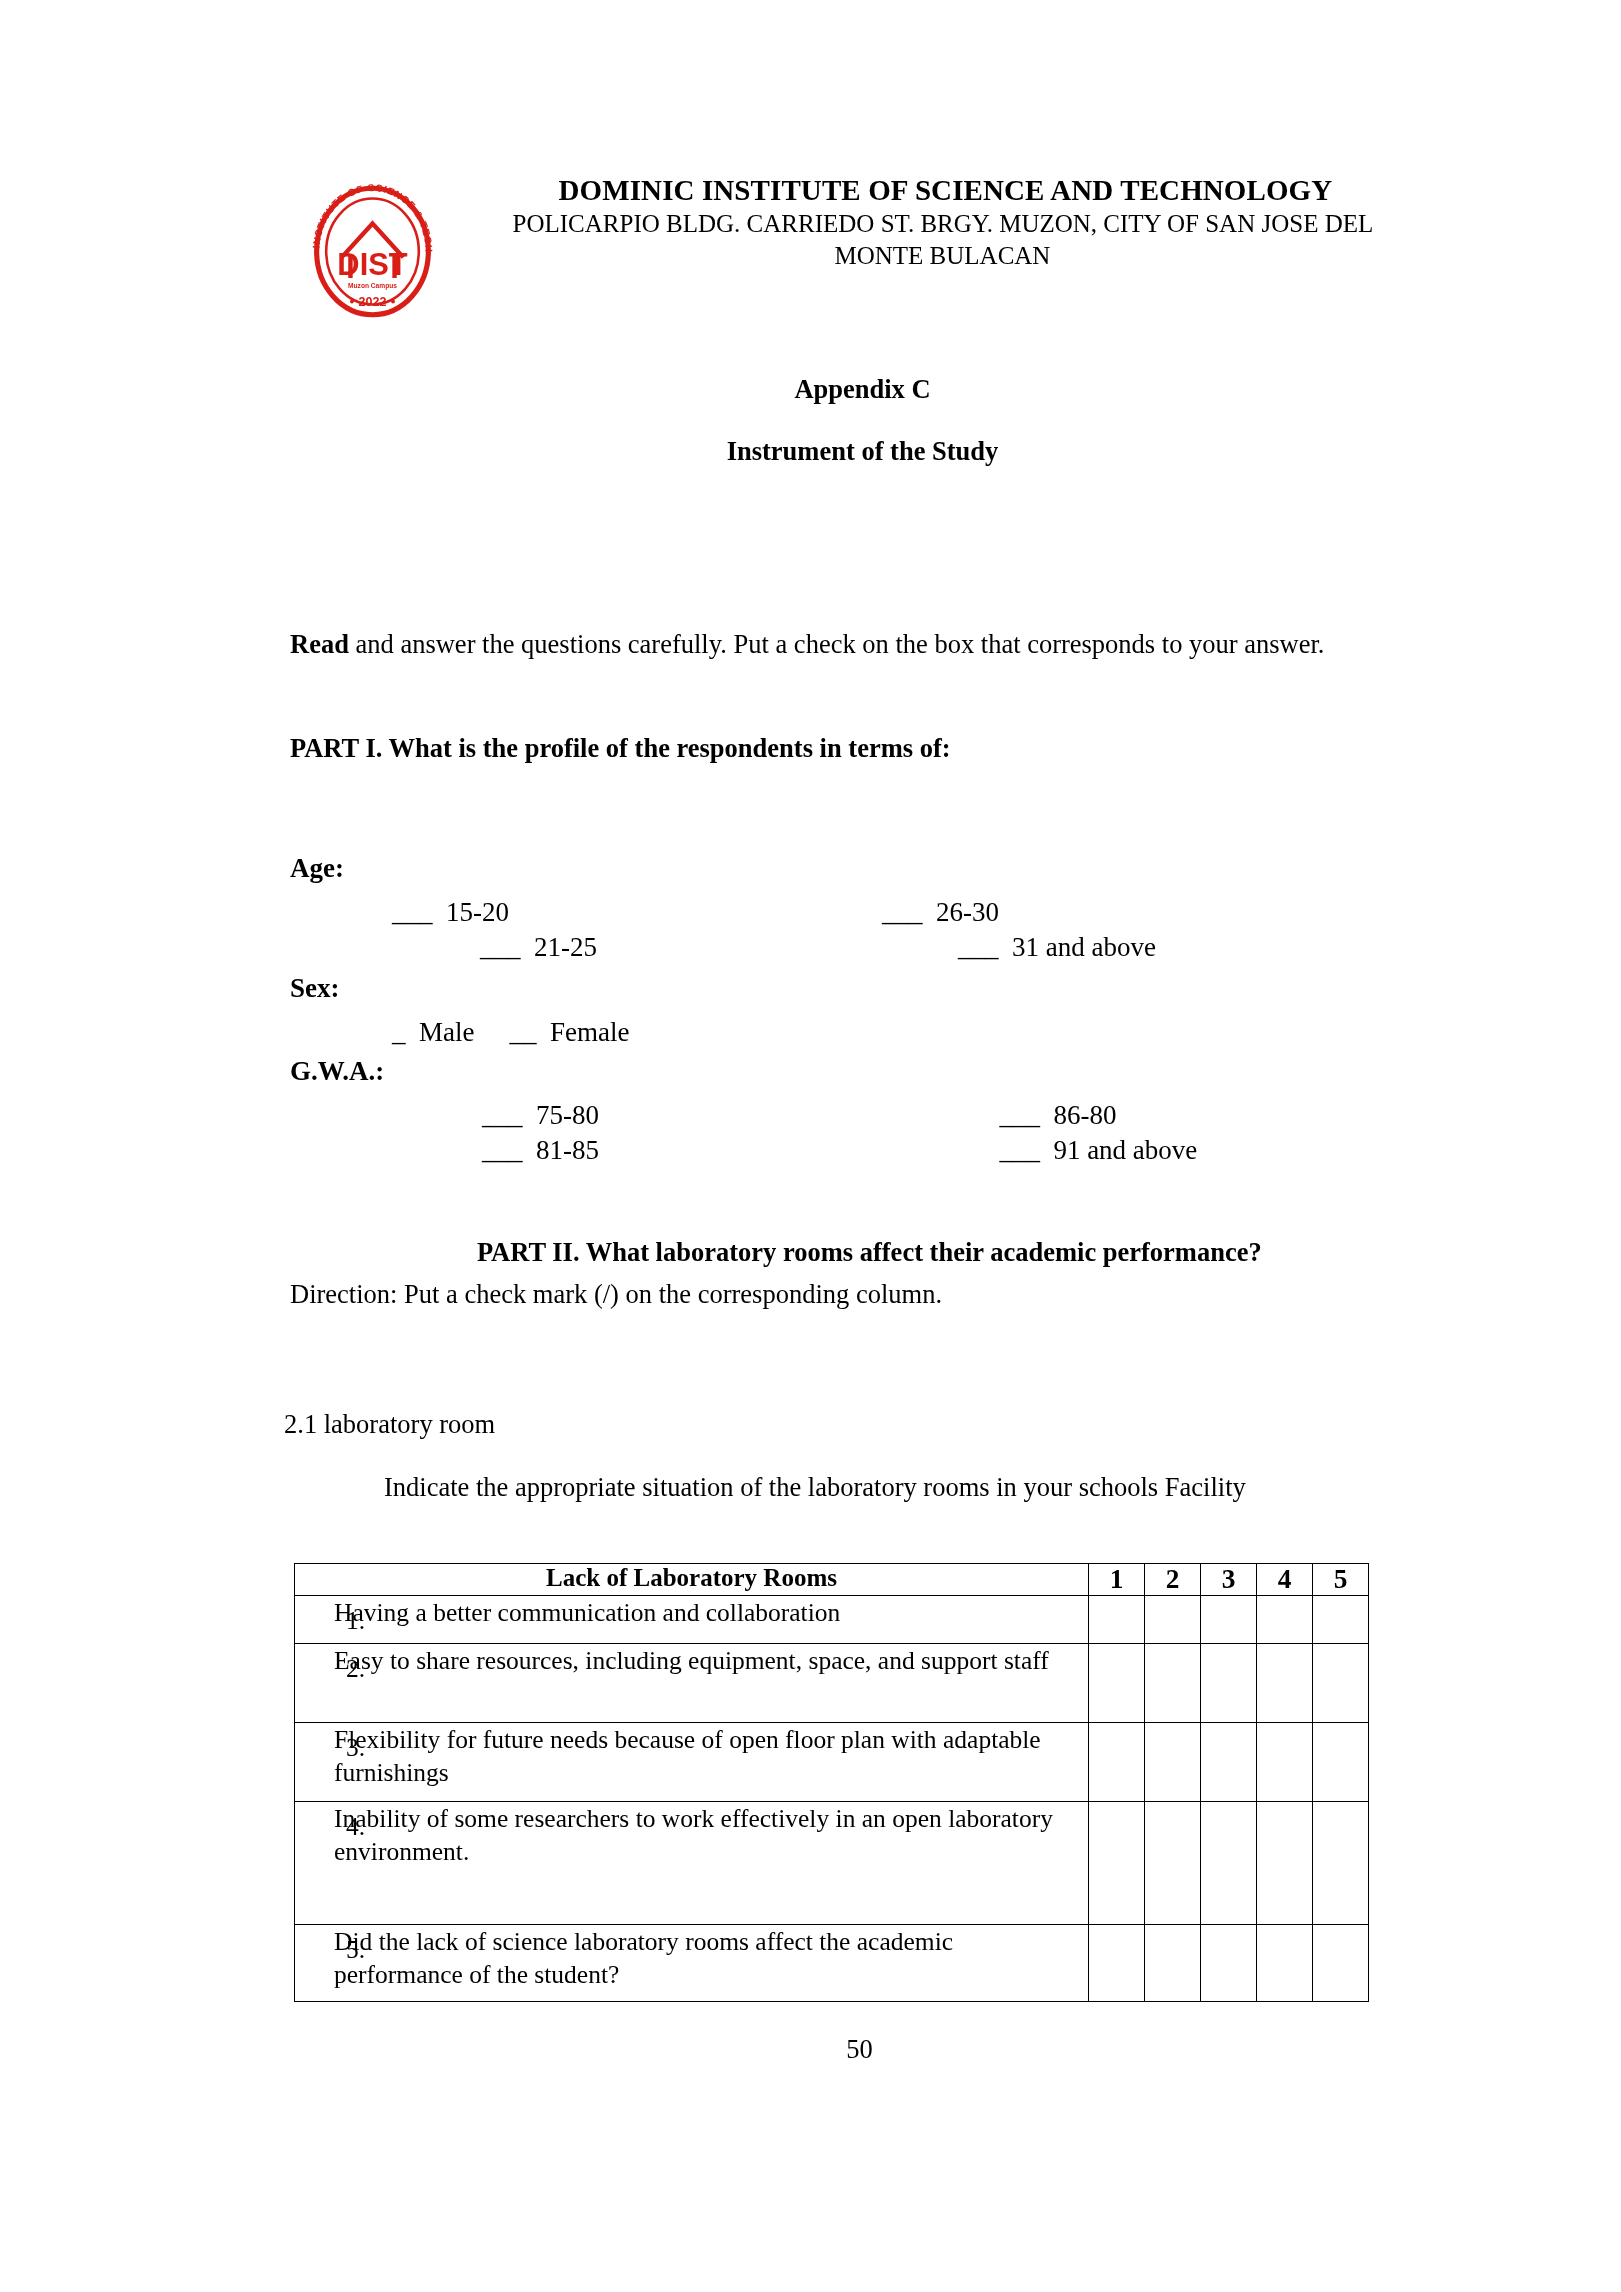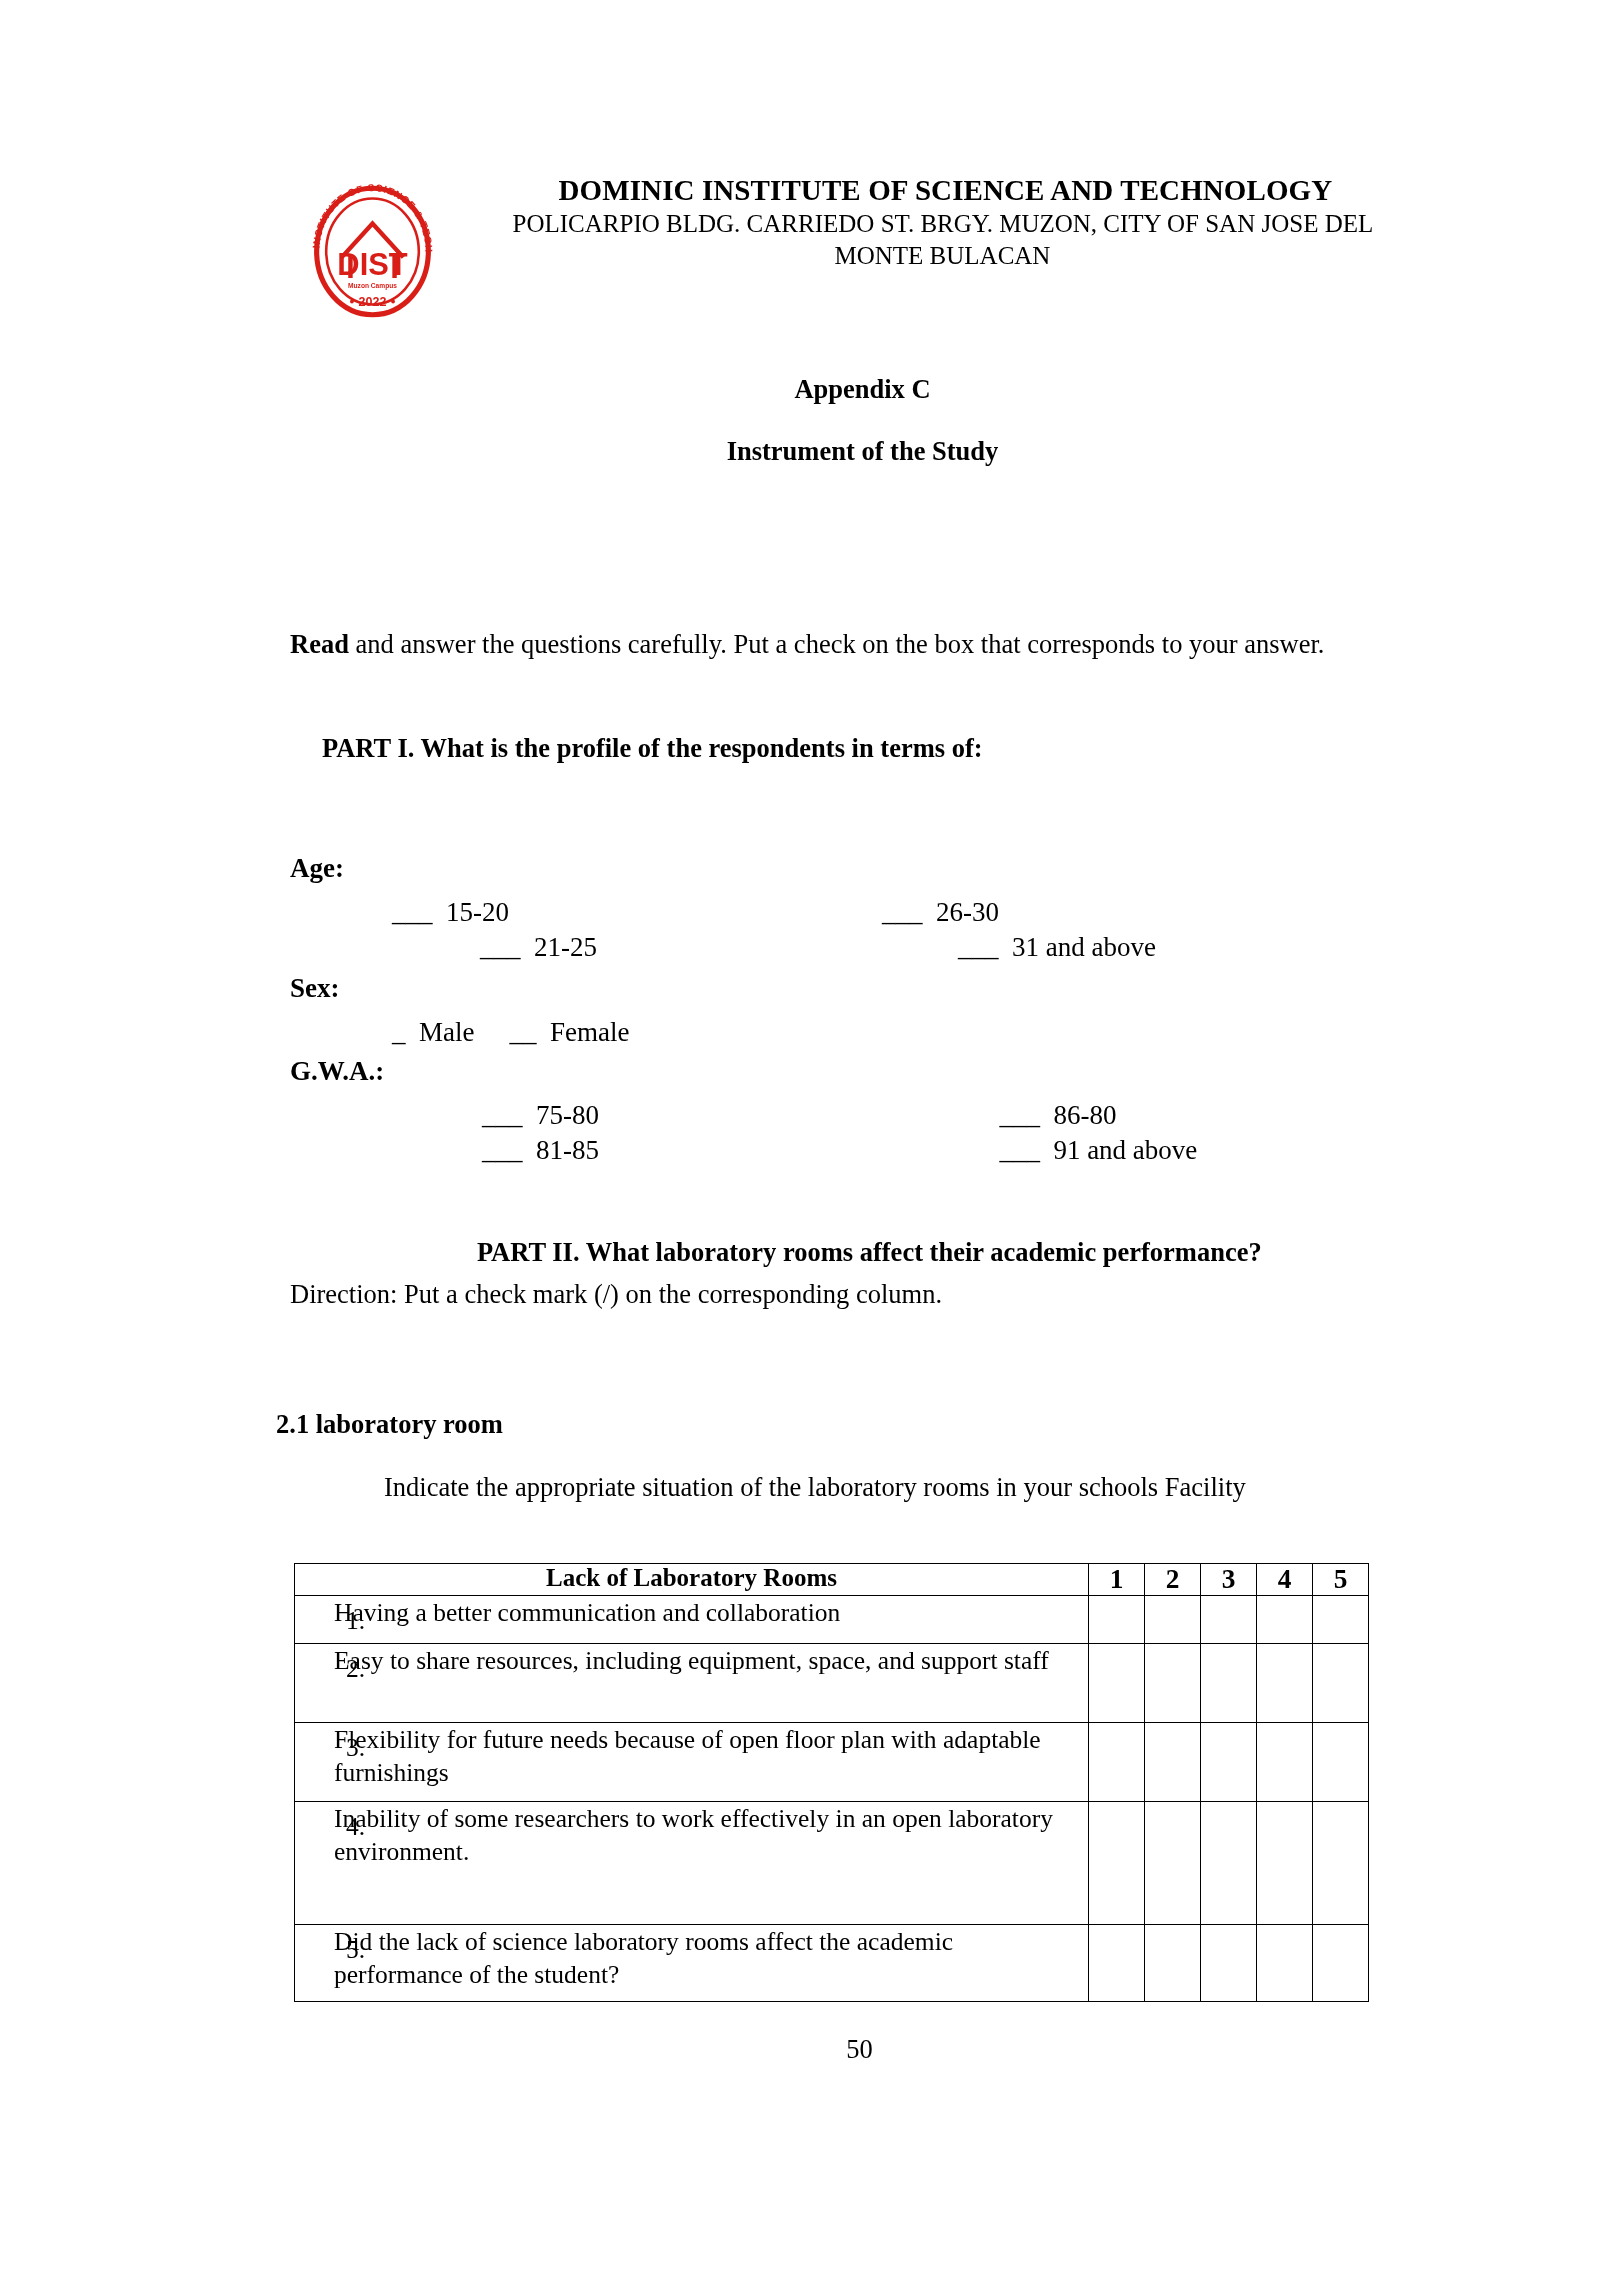--- a/index.html
+++ b/index.html
@@ -80,21 +80,21 @@
     position: absolute;
     left: 290px;
     width: 1139px;
     font-size: 26.5px;
     line-height: 1.33;
   }
   .justify { text-align: justify; text-align-last: left; }
   .b { font-weight: bold; }
 
   .read-para { top: 627px; }
-  .part1 { top: 731px; font-weight: bold; margin-left: 32px; }
+  .part1 { top: 731px; font-weight: bold; }
 
   
   .demo {
     position: absolute;
     left: 290px;
     width: 1139px;
     font-size: 27px;
     line-height: 1.30;
   }
   .demo-age { top: 851px; }
@@ -132,25 +132,25 @@
   }
   .direction {
     position: absolute;
     left: 290px;
     top: 1279px;
     width: 1139px;
     font-size: 26.5px;
   }
   .sub-head {
     position: absolute;
-    left: 276px;
+    left: 284px;
     top: 1409px;
     width: 1139px;
     font-size: 26.5px;
-    font-weight: bold;
+    font-weight: normal;
   }
   .indicate {
     position: absolute;
     left: 290px;
     top: 1470px;
     width: 1139px;
     font-size: 26.5px;
     line-height: 1.33;
     text-align: justify;
     text-align-last: left;

